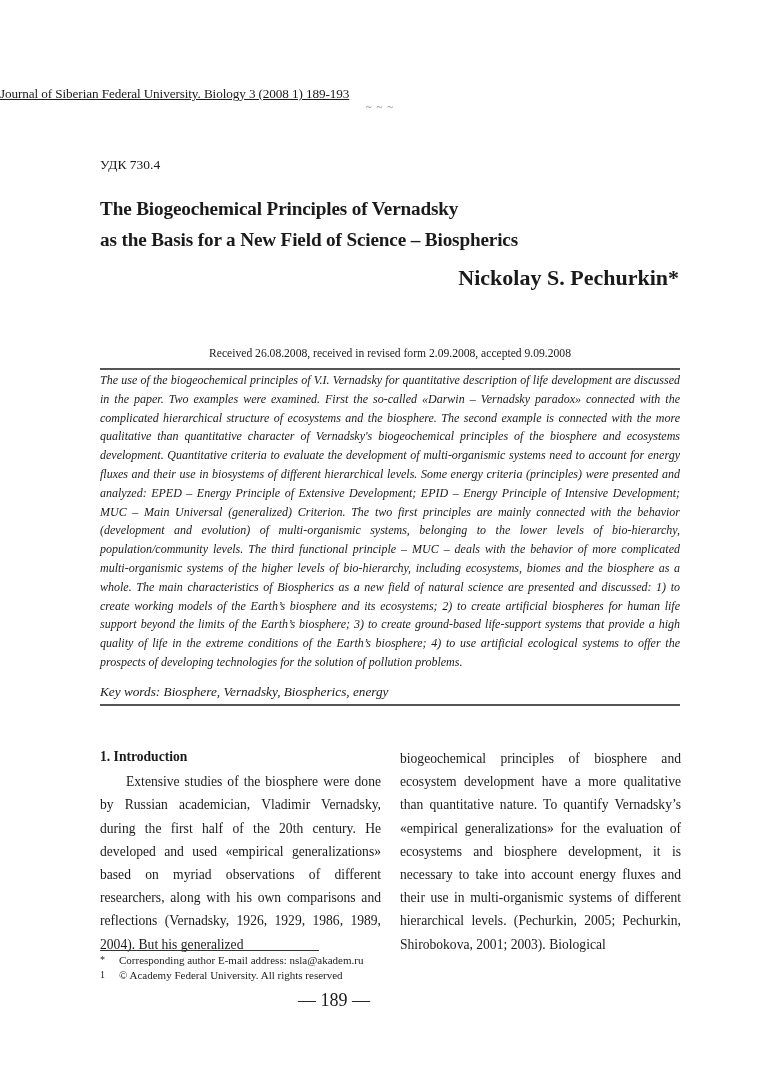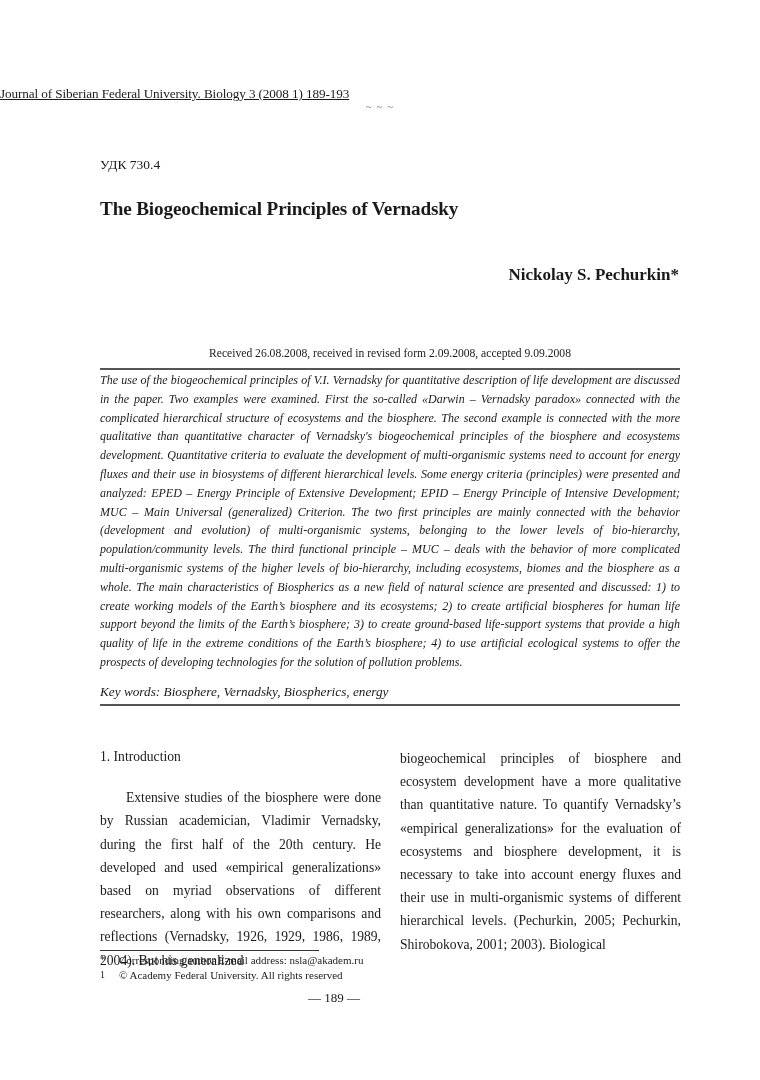--- a/index.html
+++ b/index.html
@@ -36,21 +36,21 @@
   }
   .title {
     left: 100px; top: 193px;
     font-size: 19.2px;
     font-weight: bold;
     line-height: 31px;
     letter-spacing: -0.15px;
   }
   .author {
     right: 81px; top: 265px;
-    font-size: 17px;
+    font-size: 22px;
     font-weight: bold;
     text-align: right;
   }
   .affil {
     right: 81px; top: 287px;
     font-size: 16.8px;
     font-style: italic;
     line-height: 22px;
     text-align: right;
   }
@@ -78,52 +78,53 @@
   }
   .col {
     width: 281px;
     font-size: 13.6px;
     line-height: 23.2px;
     text-align: justify;
   }
   .col-left { left: 100px; top: 745px; }
   .col-right { left: 400px; top: 747px; }
   .section-heading {
-    font-weight: normal;
+    font-weight: bold;
     font-size: 13.6px;
-    margin-bottom: 18px;
+    margin-bottom: 2px;
   }
   .indent { text-indent: 26px; }
   .fn-rule {
     left: 100px; top: 950px; width: 219px; height: 1px;
     background: #333;
   }
   .footnotes {
     left: 100px; top: 953px;
     font-size: 11px;
     line-height: 14.5px;
   }
   .fn-row { display: flex; }
   .fn-mark { width: 19px; font-size: 10px; }
   .page-number {
     left: 0; width: 668px; top: 990px;
     text-align: center;
-    font-size: 13px;
+    font-size: 18px;
   }
 </style>
 </head>
 <body>
 
 <div class="abs journal-header">Journal of  Siberian Federal University.  Biology 3 (2008 1) 189-193</div>
 <div class="abs header-tilde">~ ~ ~</div>
 
 <div class="abs udk">УДК 730.4</div>
 
 <div class="abs title">
   <div>The Biogeochemical Principles of Vernadsky</div>
+  <div>as the Basis for a New Field of Science – Biospherics</div>
 </div>
 
 <div class="abs author">Nickolay S. Pechurkin*</div>
 <div class="abs affil">
 </div>
 
 <div class="abs received">Received 26.08.2008, received in revised form 2.09.2008, accepted 9.09.2008</div>
 
 <div class="abs rule" style="top:368px;"></div>
 

